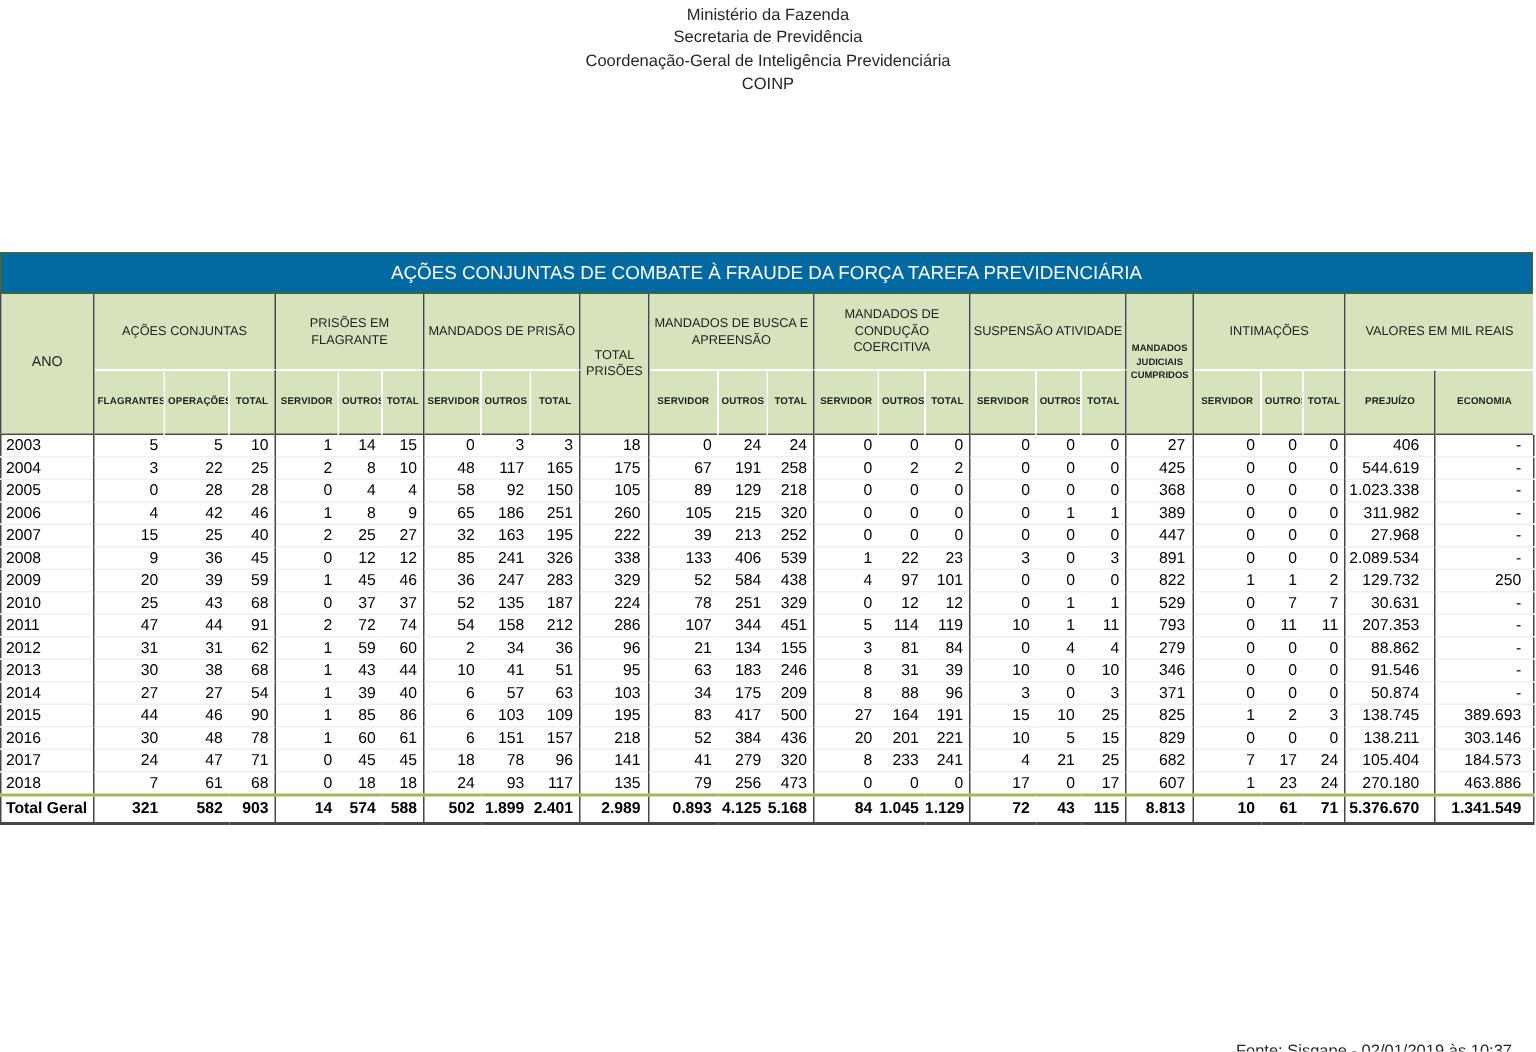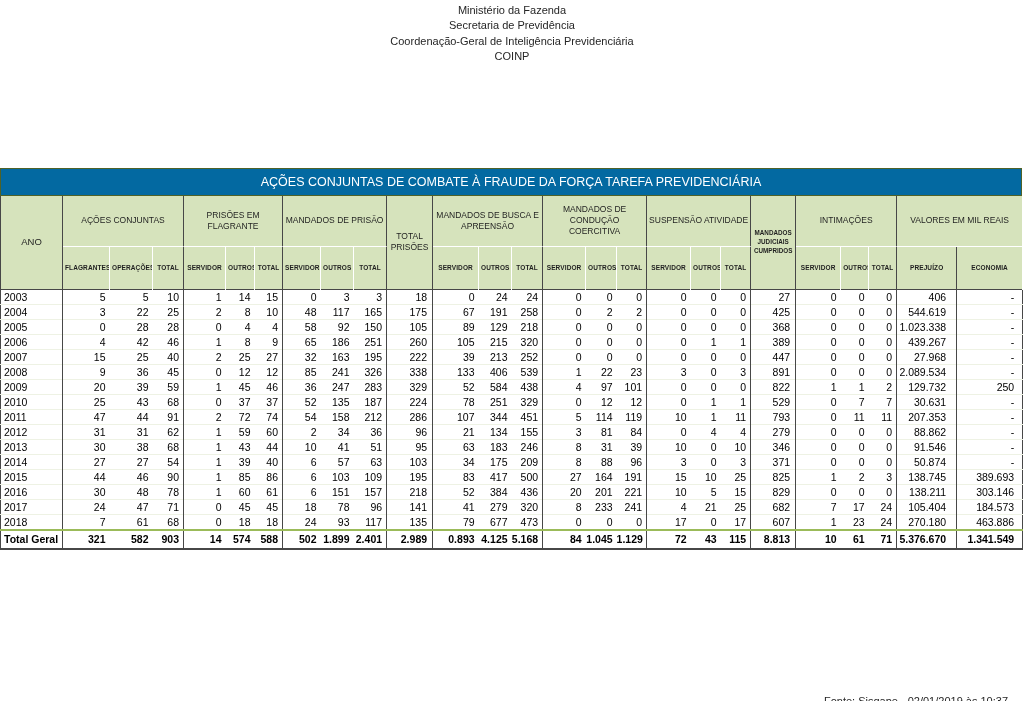--- a/index.html
+++ b/index.html
@@ -241,21 +241,21 @@
             <td class="c-num">0</td>
             <td class="c-num">0</td>
             <td class="c-num db-r">0</td>
             <td class="c-num">0</td>
             <td class="c-num">1</td>
             <td class="c-num db-r">1</td>
             <td class="c-mjc db-r">389</td>
             <td class="c-num">0</td>
             <td class="c-num">0</td>
             <td class="c-num db-r">0</td>
-            <td class="c-prej db-r">439.267</td>
+            <td class="c-prej db-r">311.982</td>
             <td class="c-econ">-</td>
           </tr>
           <tr>
             <td class="c-ano db-r">2007</td>
             <td class="c-num">15</td>
             <td class="c-num">25</td>
             <td class="c-num db-r">40</td>
             <td class="c-num">2</td>
             <td class="c-num">25</td>
             <td class="c-num db-r">27</td>
@@ -565,21 +565,21 @@
             <td class="c-num">61</td>
             <td class="c-num db-r">68</td>
             <td class="c-num">0</td>
             <td class="c-num">18</td>
             <td class="c-num db-r">18</td>
             <td class="c-num">24</td>
             <td class="c-num">93</td>
             <td class="c-num db-r">117</td>
             <td class="c-tp db-r">135</td>
             <td class="c-num">79</td>
-            <td class="c-num">677</td>
+            <td class="c-num">256</td>
             <td class="c-num db-r">473</td>
             <td class="c-num">0</td>
             <td class="c-num">0</td>
             <td class="c-num db-r">0</td>
             <td class="c-num">17</td>
             <td class="c-num">0</td>
             <td class="c-num db-r">17</td>
             <td class="c-mjc db-r">607</td>
             <td class="c-num">1</td>
             <td class="c-num">23</td>

